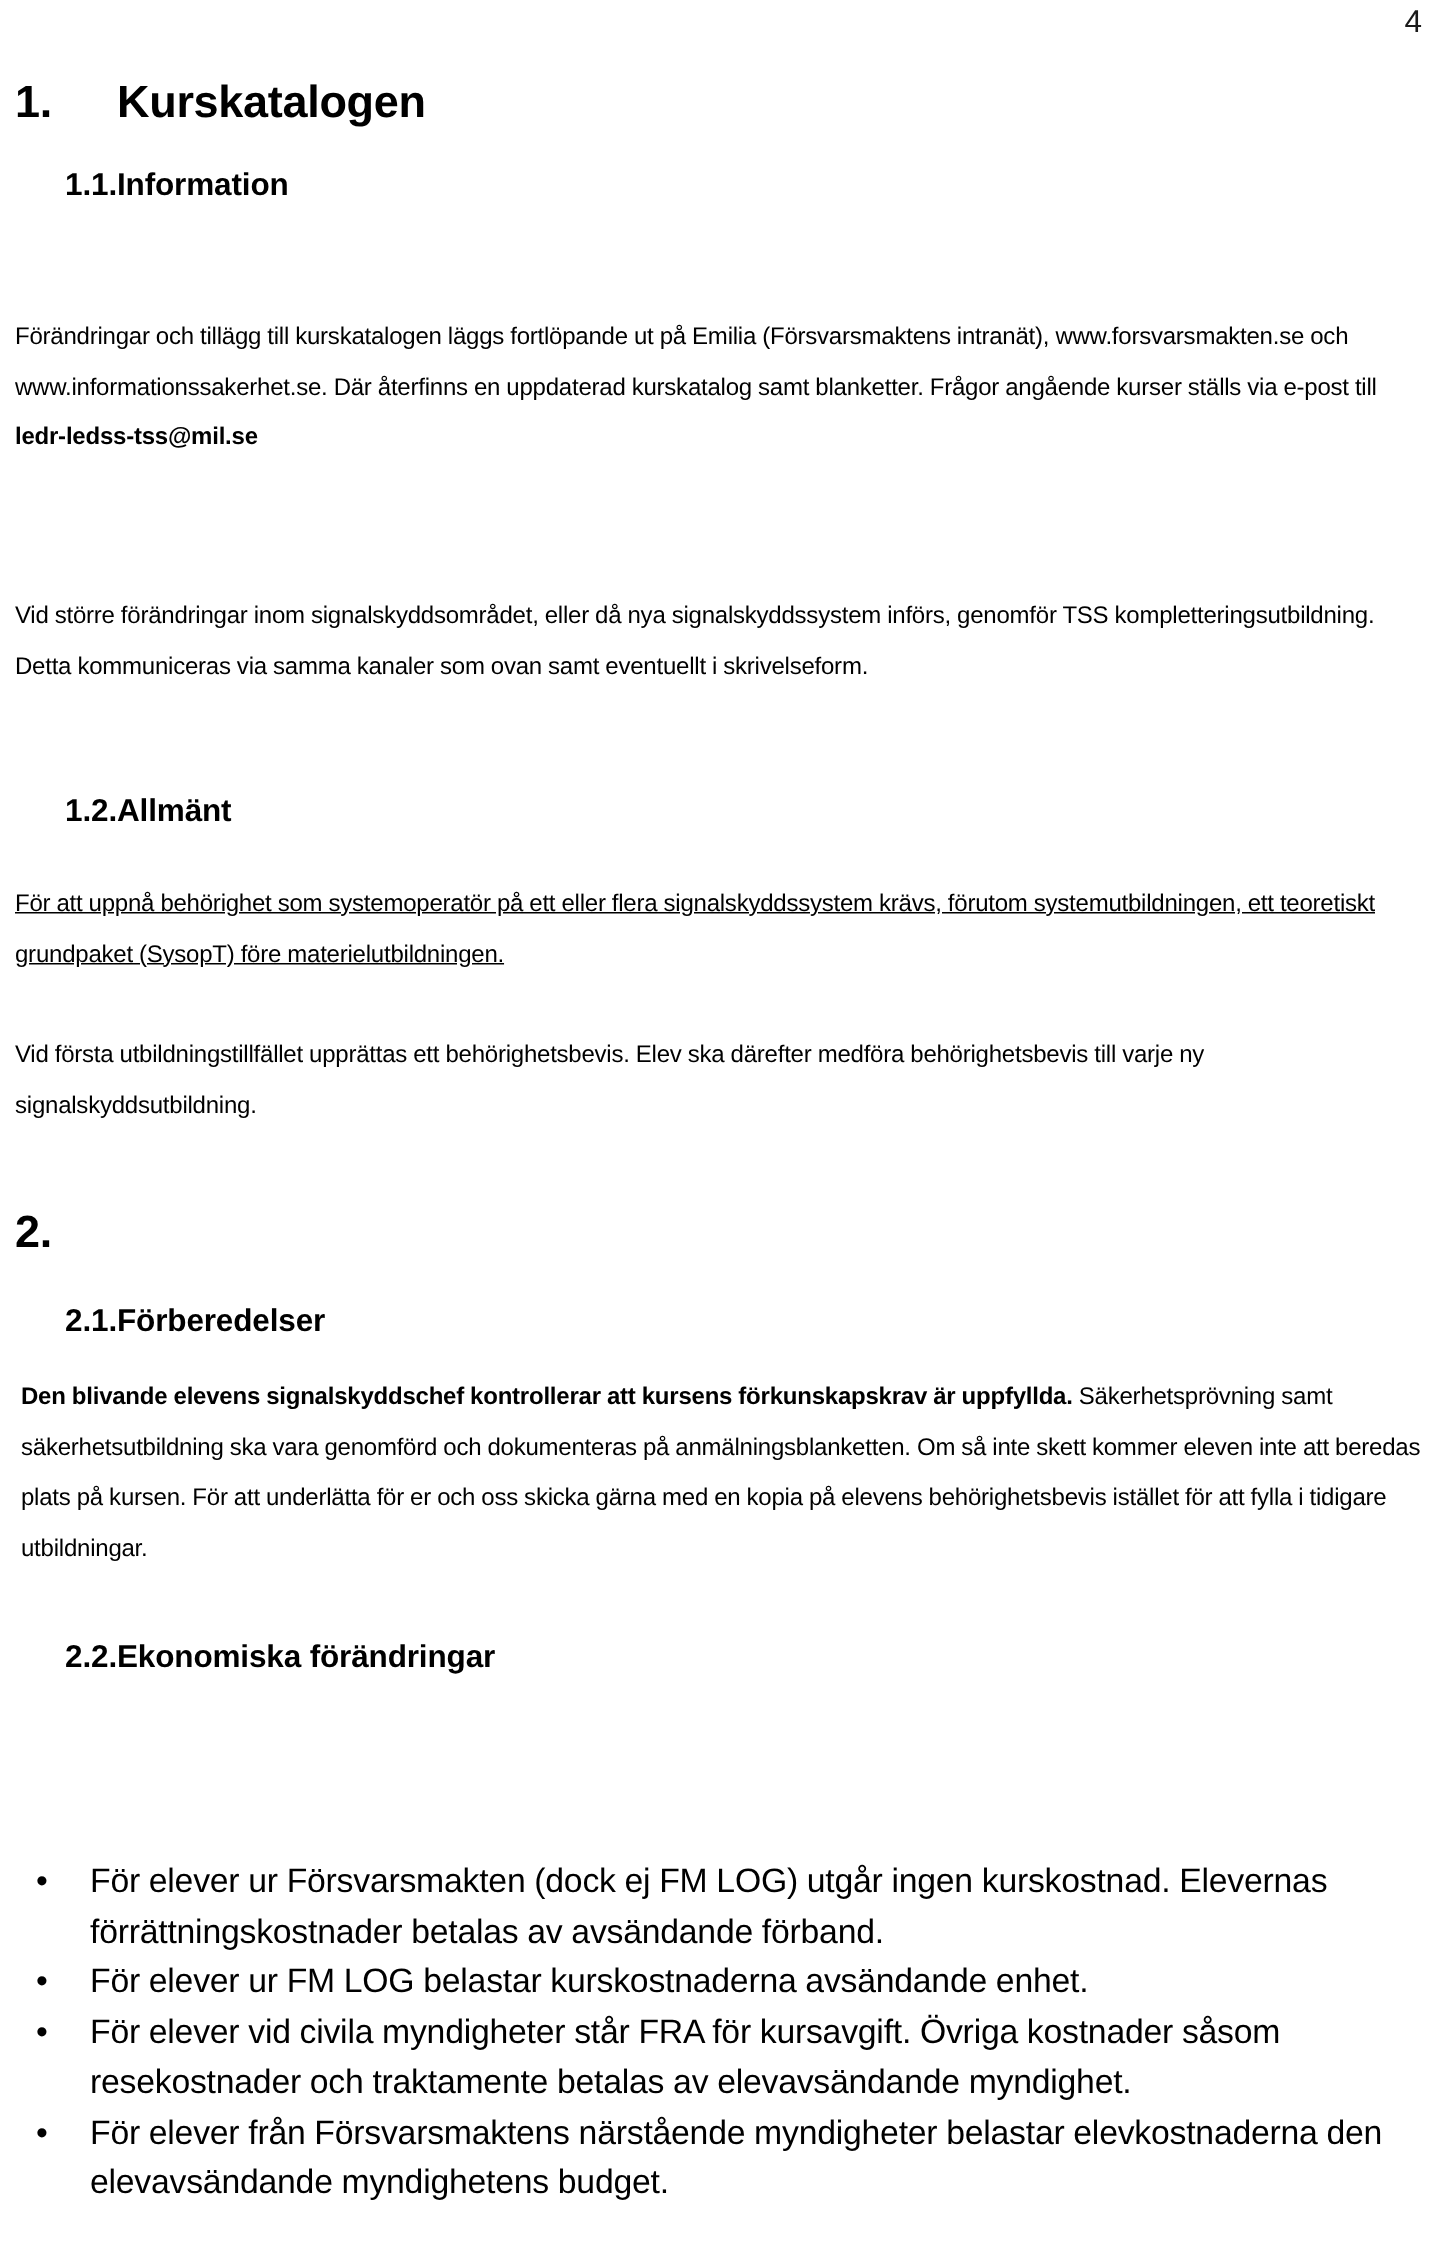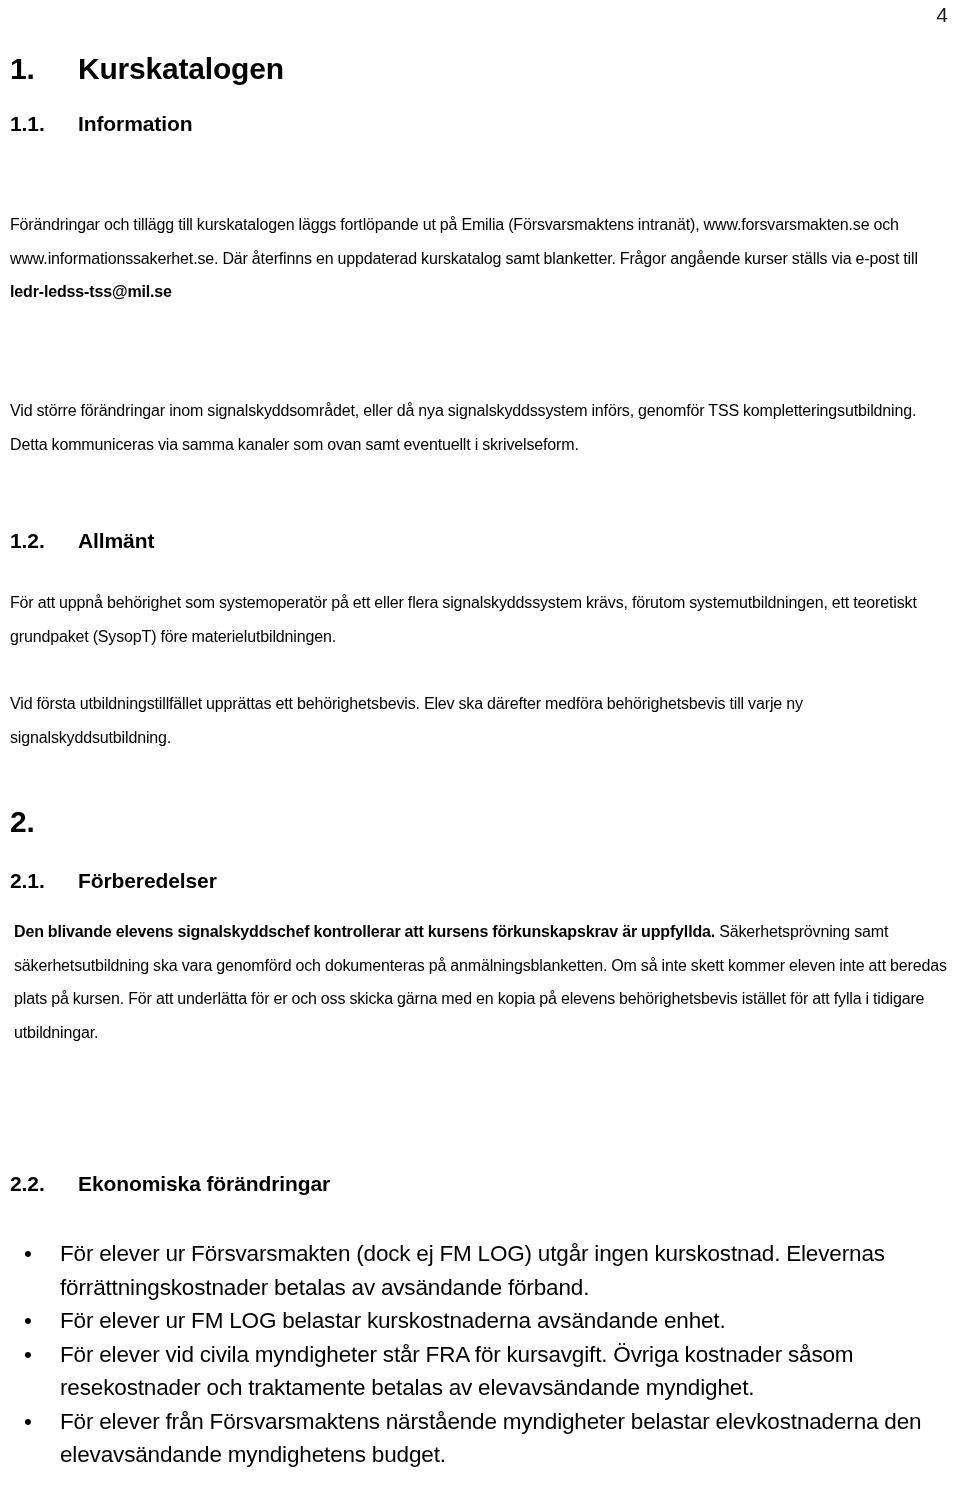--- a/index.html
+++ b/index.html
@@ -48,20 +48,21 @@
   .h1 .num { width: 68px; flex: 0 0 68px; }
 
   .h2 {
     display: flex;
     align-items: baseline;
     font-size: 21px;
     font-weight: bold;
     letter-spacing: -0.1px;
     margin: 0;
     padding: 0;
+    text-align: right;
   }
   .h2 .num { width: 68px; flex: 0 0 68px; }
 
   
   .para {
     font-size: 16px;
     line-height: 33.5px;
     margin: 0;
     padding: 0;
     text-align: left;
@@ -126,21 +127,21 @@
     <p class="para">Vid större förändringar inom signalskyddsområdet, eller då nya signalskyddssystem införs, genomför TSS kompletteringsutbildning. Detta kommuniceras via samma kanaler som ovan samt eventuellt i skrivelseform.</p>
   </div>
 
   <div class="blk" style="top:529px;">
     <div class="h2">
       <span class="num">1.2.</span>
       <span>Allmänt</span>
     </div>
   </div>
 
-  <div class="blk" style="top:586px;">
+  <div class="blk" style="top:586px;text-decoration:underline;">
     <p class="para">För att uppnå behörighet som systemoperatör på ett eller flera signalskyddssystem krävs, förutom systemutbildningen, ett teoretiskt grundpaket (SysopT) före materielutbildningen.</p>
   </div>
 
   <div class="blk" style="top:687px;">
     <p class="para">Vid första utbildningstillfället upprättas ett behörighetsbevis.  Elev ska därefter medföra behörighetsbevis till varje ny signalskyddsutbildning.</p>
   </div>
 
   <div class="blk" style="top:805px;">
     <div class="h1">
       <span class="num">2.</span>
@@ -153,21 +154,21 @@
       <span>Förberedelser</span>
     </div>
   </div>
 
   <div class="blk" style="top:915px; left:14px; width:935px;">
     <p class="para">
       <b>Den blivande elevens signalskyddschef kontrollerar att kursens förkunskapskrav är uppfyllda.</b><span> Säkerhetsprövning samt säkerhetsutbildning ska vara genomförd och dokumenteras på anmälningsblanketten. Om så inte skett kommer eleven inte att beredas plats på kursen. För att underlätta för er och oss skicka gärna med en kopia på elevens behörighetsbevis istället för att fylla i tidigare utbildningar.</span>
     </p>
   </div>
 
-  <div class="blk" style="top:1172px;">
+  <div class="blk" style="top:1093px;">
     <div class="h2">
       <span class="num">2.2.</span>
       <span>Ekonomiska förändringar</span>
     </div>
   </div>
 
   <div class="blk" style="top:1237px; left:10px; width:930px;">
     <ul class="bullets">
       <li>
         <span class="dot">•</span>

